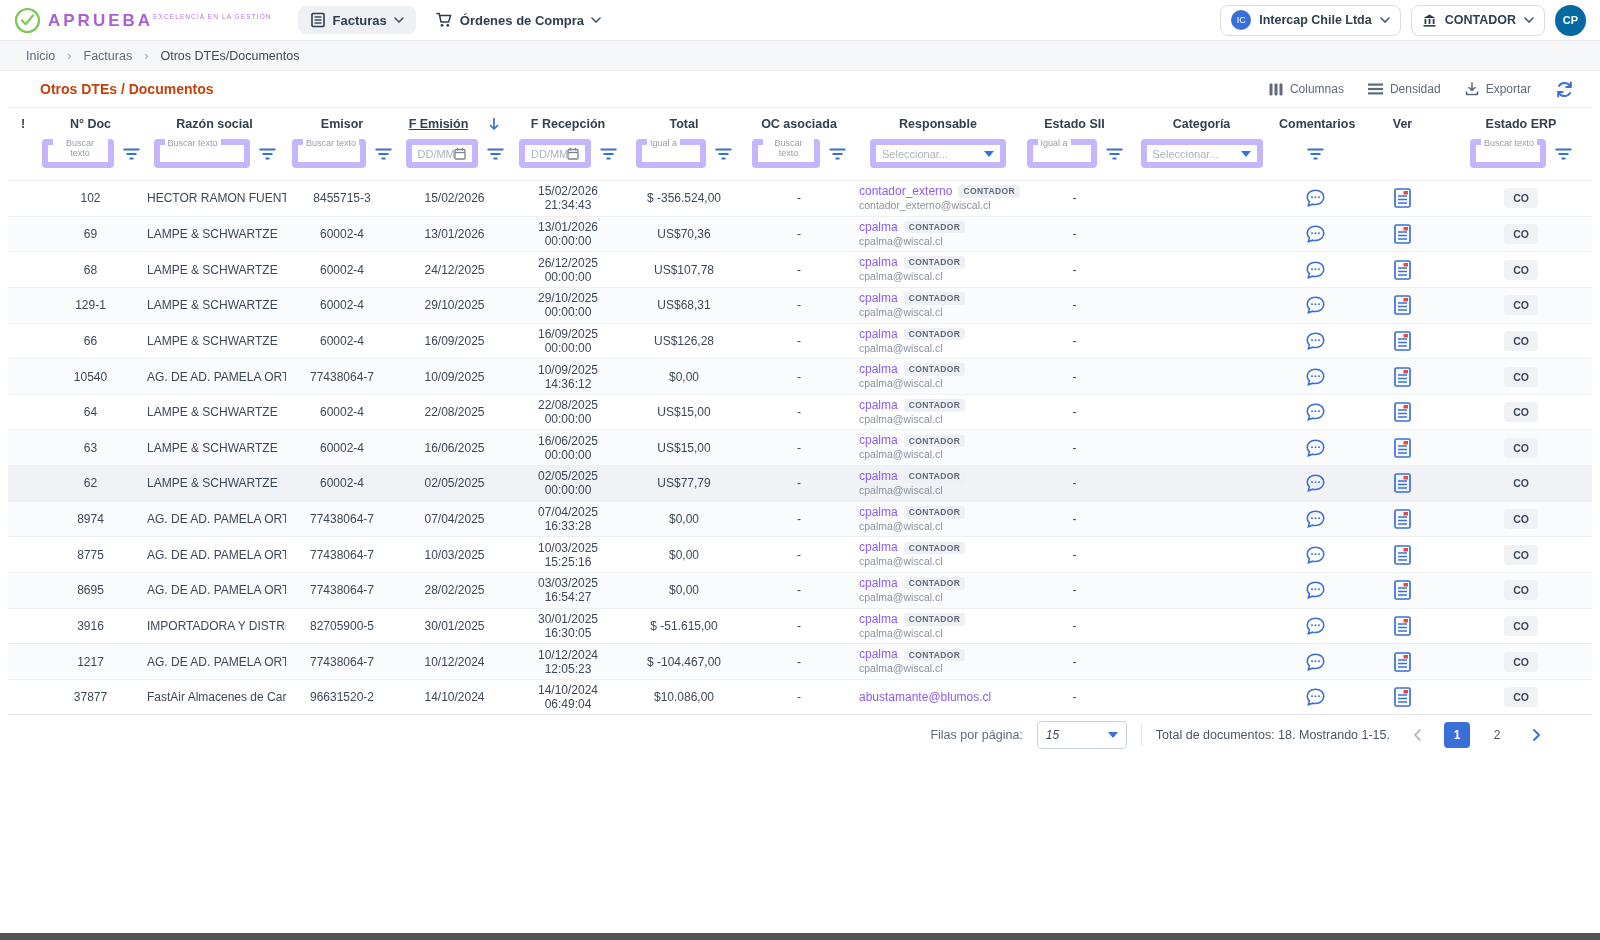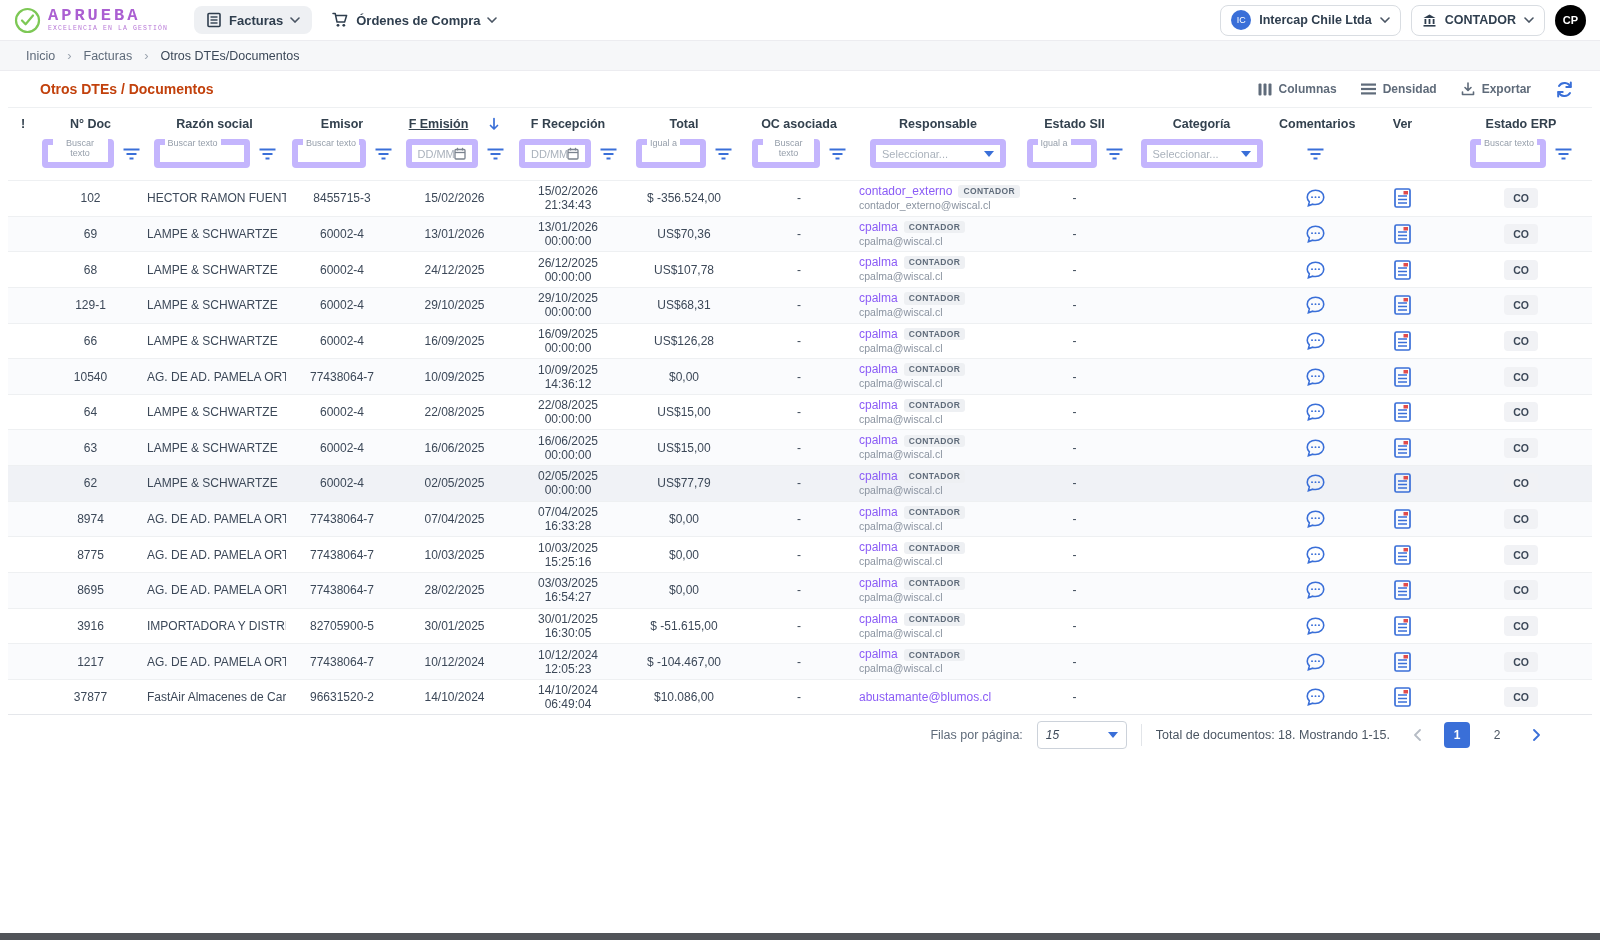--- a/index.html
+++ b/index.html
@@ -2,44 +2,44 @@
 <html><head>
 <meta charset="utf-8">
 <style>
   * { box-sizing: border-box; margin: 0; padding: 0; }
   html,body { width:1600px; height:940px; overflow:hidden; background:#fff;
     font-family:"Liberation Sans", sans-serif; color:#3c4858; }
 
   
   .topbar { height:40px; display:flex; align-items:center; padding:0 14px; background:#fff; }
   .logo { display:flex; align-items:center; gap:7px; margin-right:26px; }
-  .logo-text { display:flex; flex-direction:column; line-height:1;font-family:Liberation Mono, monospace; }
+  .logo-text { display:flex; flex-direction:row; line-height:1; }
   .logo-name { font-size:17px; font-weight:700; letter-spacing:3px; color:#ab5fd2; }
   .logo-tag { font-size:6.5px; letter-spacing:1.1px; color:#b777d6; margin-top:2px; }
   .navbtn { display:flex; align-items:center; gap:7px; padding:6px 12px; border-radius:8px;
     font-size:13px; font-weight:600; color:#2f3e4e; margin-right:8px; cursor:pointer; }
   .navbtn.active { background:#eef0f3; }
   .top-right { margin-left:auto; display:flex; align-items:center; gap:10px; }
   .pill { display:flex; align-items:center; gap:8px; border:1px solid #d9dde2; border-radius:8px;
     padding:0 10px; height:31px; font-size:12.5px; font-weight:600; color:#2f3e4e; background:#fff; }
   .ic-badge { width:20px; height:20px; border-radius:50%; background:#3a6fd8; color:#fff;
     font-size:9px; font-weight:400; display:flex; align-items:center; justify-content:center; }
-  .avatar { width:31px; height:31px; border-radius:50%; background:#000000; color:#fff;
+  .avatar { width:31px; height:31px; border-radius:50%; background:#0369a1; color:#fff;
     font-size:11px; font-weight:700; display:flex; align-items:center; justify-content:center; }
 
   
   .breadcrumb { height:31px; background:#f6f7f9; border-top:1px solid #ececf0; border-bottom:1px solid #ececf0;
     display:flex; align-items:center; padding:0 26px; gap:12px; font-size:12.5px; color:#5f6b7a; }
   .breadcrumb .sep { color:#9aa3ae; font-size:13px; }
   .breadcrumb .current { color:#3c4858; }
 
   
   .toolbar { height:36px; display:flex; align-items:center; padding:0 26px 0 40px; }
   .page-title { font-size:14px; font-weight:700; color:#c2410c; }
-  .tool-right { margin-left:auto; display:flex; align-items:center; gap:24px;font-weight:bold; }
+  .tool-right { margin-left:auto; display:flex; align-items:center; gap:24px; }
   .toolbtn { display:flex; align-items:center; gap:7px; font-size:12px; color:#5f6b7a; cursor:pointer; }
 
   
   table { border-collapse:collapse; table-layout:fixed; width:1584px; margin:0 8px; border-top:1px solid #eef0f2; }
   thead th { font-size:12.5px; font-weight:700; color:#33414e; text-align:center; padding:9px 4px 4px; }
   .thwrap { display:inline-flex; gap:20px;text-decoration:underline; }
   .fth { padding:4px 2px 12px; }
   .fwrap { display:flex; align-items:center; justify-content:center; gap:9px; }
   .fbox { position:relative; height:29px; border:6px solid #c4b5fd; border-radius:4px; background:#fff;
     display:inline-flex; align-items:center; justify-content:space-between; padding:0 6px; }

